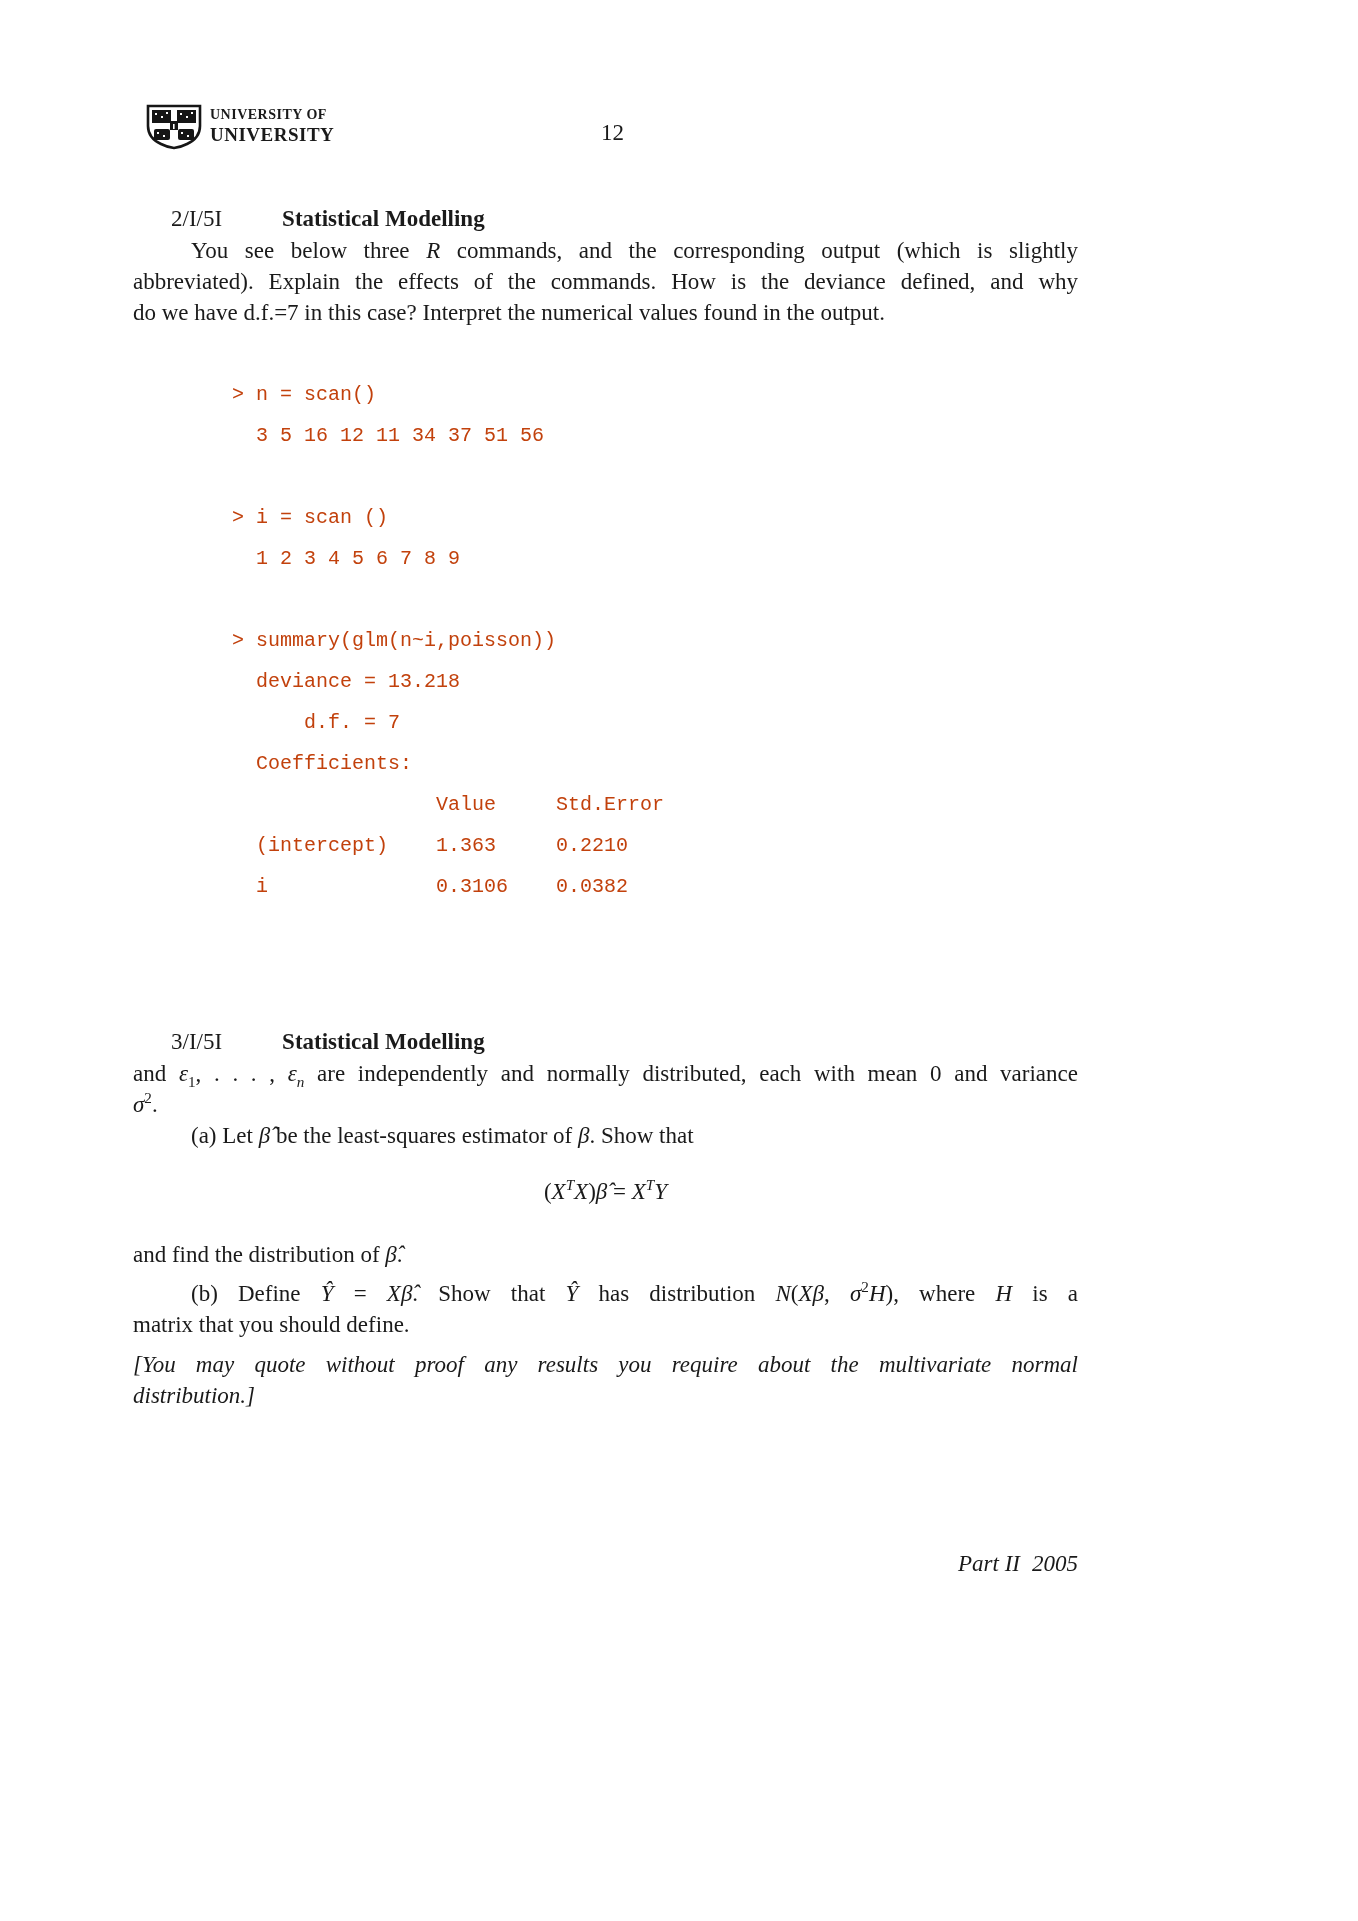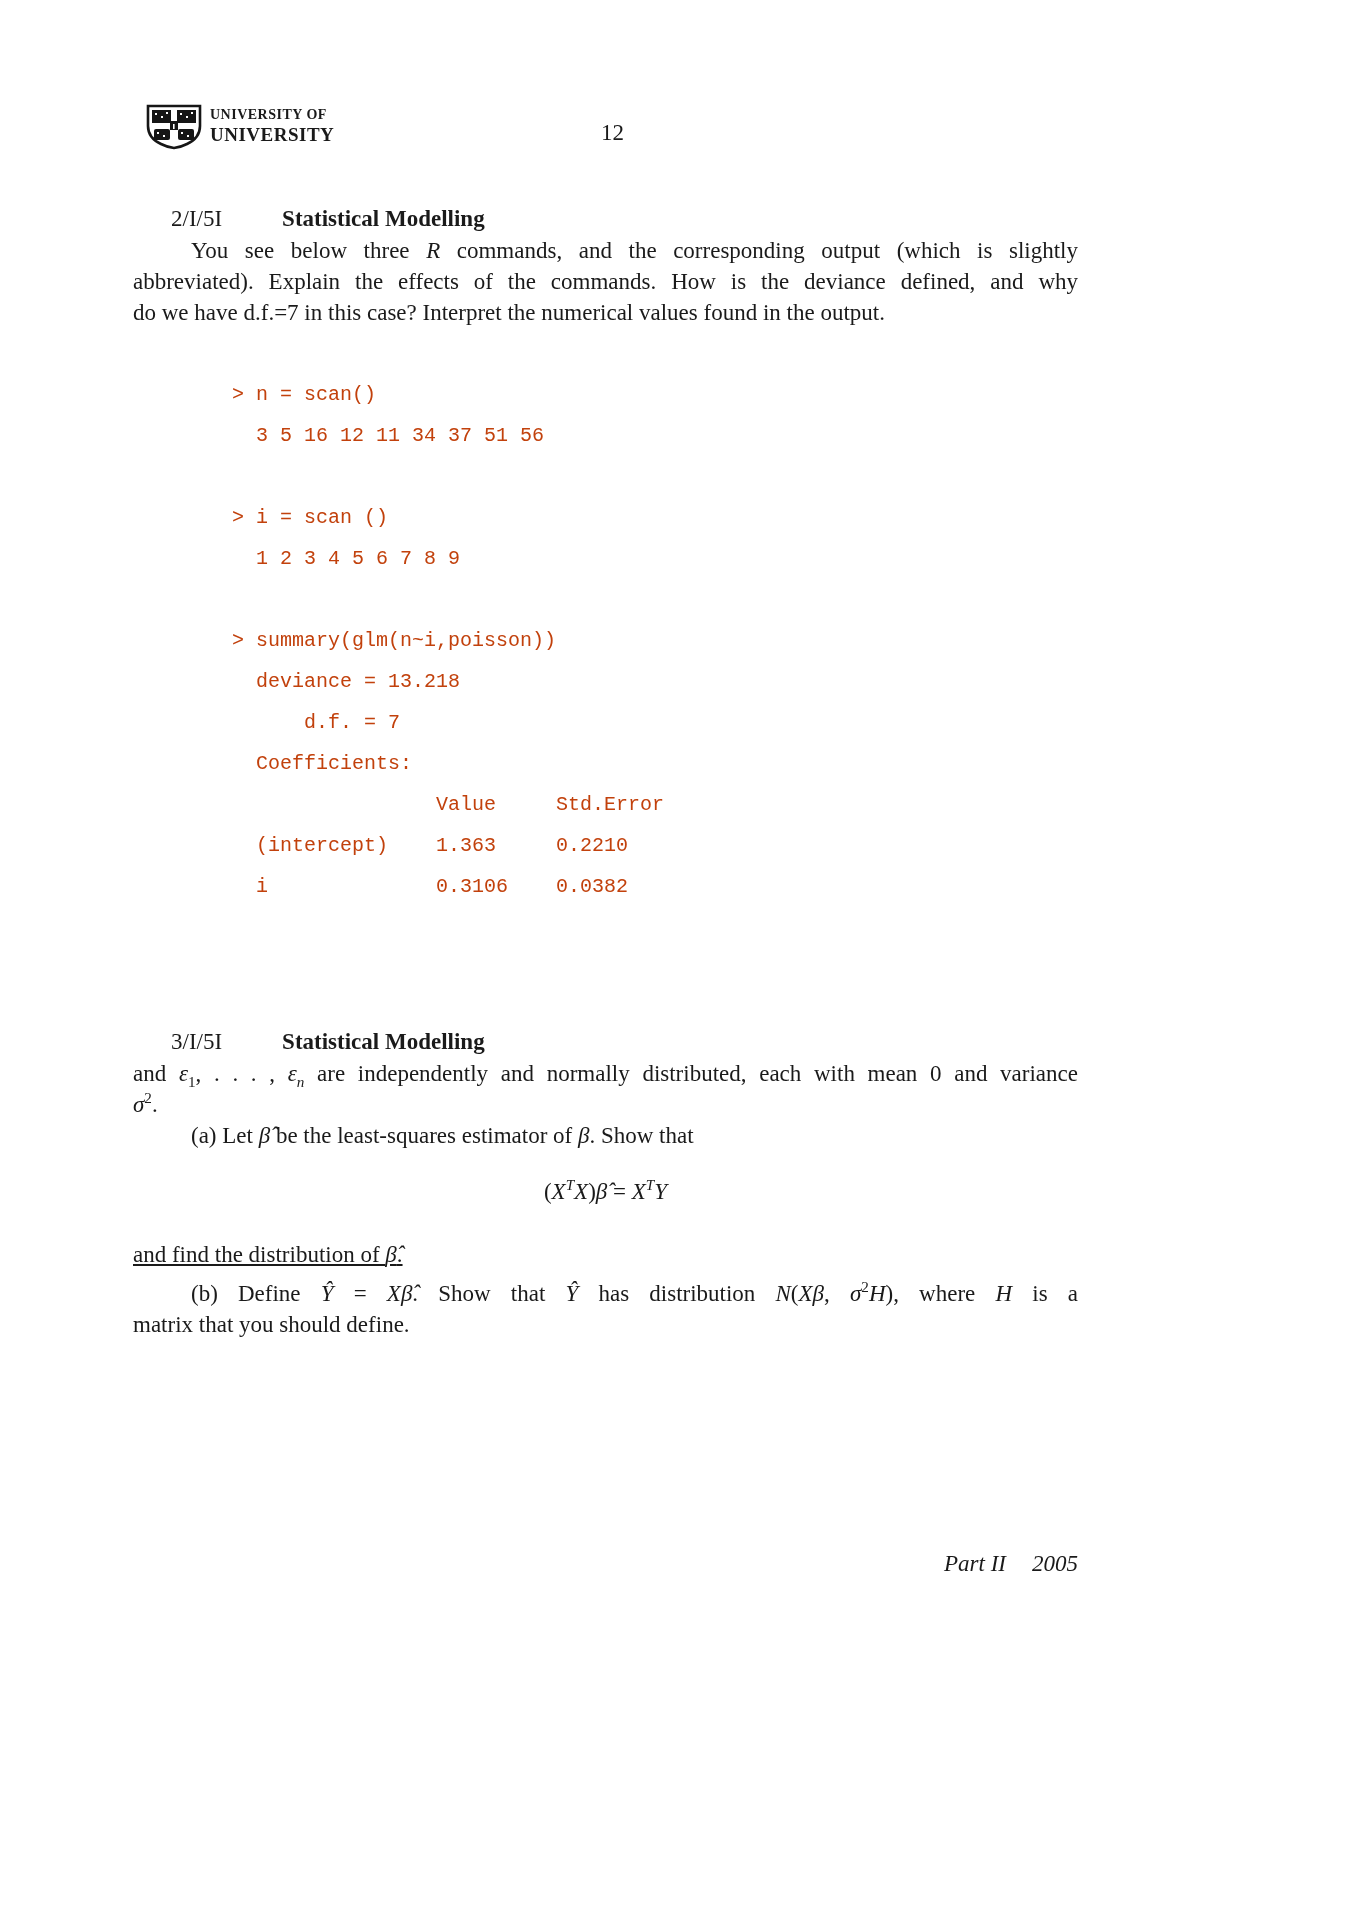--- a/index.html
+++ b/index.html
@@ -31,26 +31,26 @@
   sub{font-size:0.66em;line-height:0;}
   
   .code{
     position:absolute;left:232px;top:374px;margin:0;
     font-family:"Liberation Mono","DejaVu Sans Mono",monospace;
     font-size:20px;line-height:41px;color:#c2410c;
   }
   
   .part-line{line-height:31px;white-space:nowrap;}
   .equation{margin-top:25px;line-height:31px;text-align:center;}
-  .after-eq{margin-top:32px;line-height:31px;text-decoration:underline;}
+  .after-eq{margin-top:32px;line-height:31px;}
   .part-b{margin-top:8px;}
   .note{margin-top:9px;font-style:italic;}
   
   .footer{position:absolute;left:133px;top:1548px;width:945px;text-align:right;font-style:italic;line-height:31px;}
-  .footer .year{margin-left:26px;}
+  .footer .year{margin-left:12px;}
   .shield{display:block;}
 </style>
 </head>
 <body>
 
 <div class="page">
 
   <div class="hdr-logo">
     <svg class="shield" width="56" height="46" viewBox="0 0 56 46" aria-hidden="true">
       <path d="M2 2 h52 v20 q0 12 -13 18 q-7 3.5 -13 4 q-6 -0.5 -13 -4 Q2 34 2 22 Z" fill="#ffffff" stroke="#161616" stroke-width="2.6"></path>
@@ -115,19 +115,23 @@
       <div class="pline jlast">and <i>ε</i><sub>1</sub>, . . . , <i>ε</i><sub><i>n</i></sub> are independently and normally distributed, each with mean 0 and variance</div>
       <div class="pline"><i>σ</i><sup>2</sup>.</div>
     </div>
     <div class="part-line indent">(a) Let <i>β̂</i> be the least-squares estimator of <i>β</i>. Show that</div>
     <div class="equation">(<i>X</i><sup><i>T</i></sup><i>X</i>)<i>β̂</i> = <i>X</i><sup><i>T</i></sup><i>Y</i></div>
     <div class="after-eq">and find the distribution of <i>β̂</i>.</div>
     <div class="part-b">
       <div class="pline indent jlast">(b) Define <i>Ŷ</i> = <i>Xβ̂</i>. Show that <i>Ŷ</i> has distribution <i>N</i>(<i>Xβ</i>, <i>σ</i><sup>2</sup><i>H</i>), where <i>H</i> is a</div>
       <div class="pline">matrix that you should define.</div>
     </div>
+    <div class="note">
+      <div class="pline jlast">[<i>You may quote without proof any results you require about the multivariate normal</i></div>
+      <div class="pline"><i>distribution.</i>]</div>
+    </div>
   </div>
 
   <div class="footer">
     <span>Part II</span><span class="year">2005</span>
   </div>
 
 </div>
 
 </body></html>

